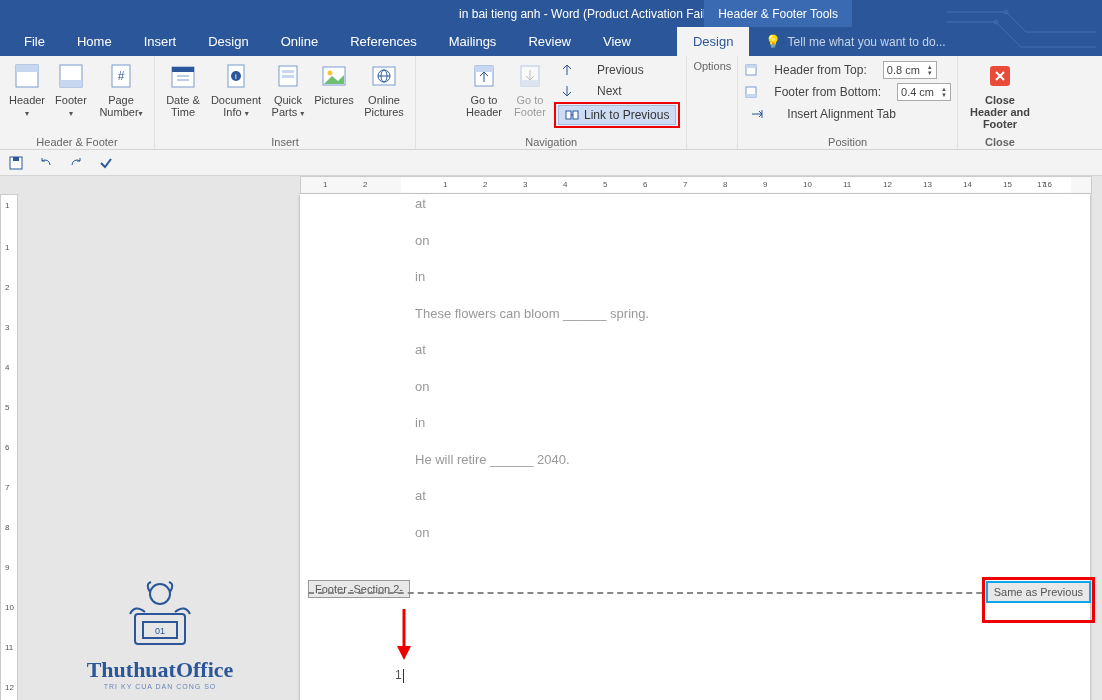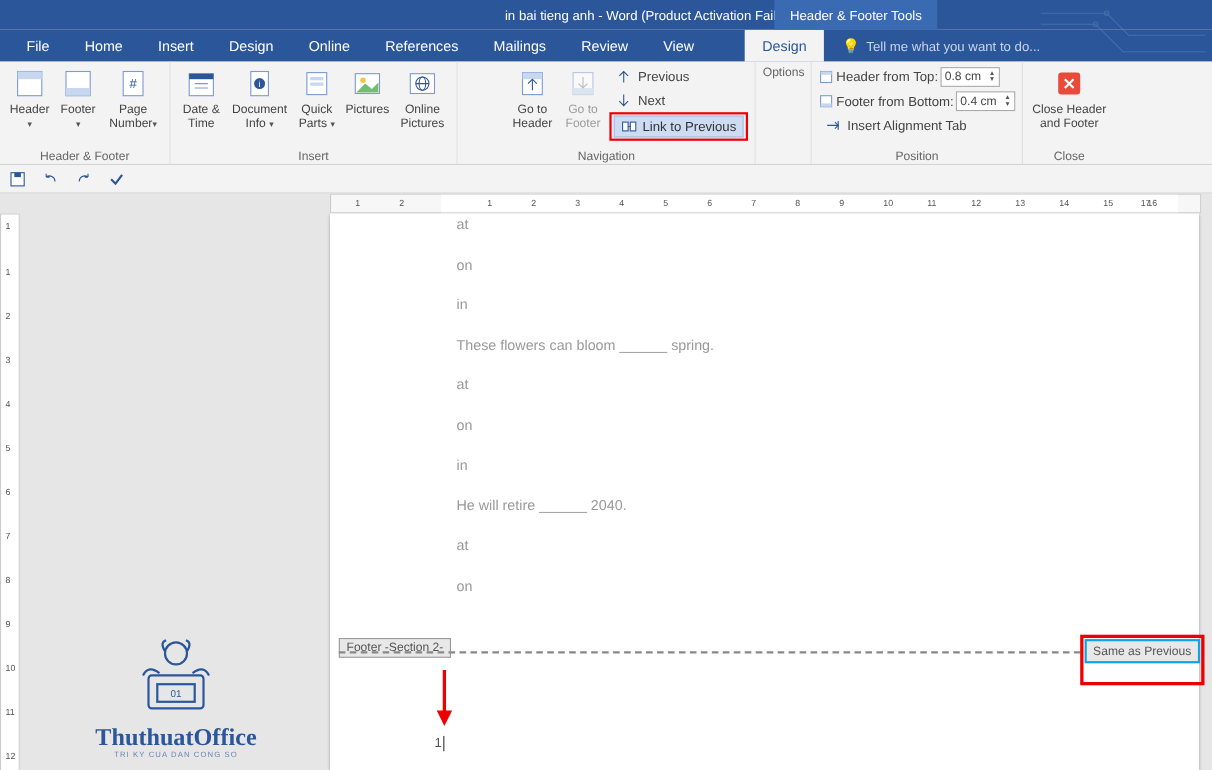--- a/index.html
+++ b/index.html
@@ -21,24 +21,24 @@
 
 .ribbon { background:#f3f3f3; height: 94px; border-bottom:1px solid #d4d4d4; display:flex; }
 .group { border-right:1px solid #e1e1e1; padding:2px 6px 1px 6px; display:flex; flex-direction:column; height:100%; }
 .group-body { flex:1; display:flex; align-items:flex-start; gap:2px; }
 .group-label { text-align:center; color:#666; font-size:11px; padding:2px 0 0 0; }
 .bigbtn { display:flex; flex-direction:column; align-items:center; justify-content:flex-start; width:50px; padding:2px 2px 0 2px; cursor:pointer; }
 .bigbtn .ico { width:32px; height:32px; display:flex; align-items:center; justify-content:center; margin-bottom:2px; }
 .bigbtn .lbl { font-size:11px; color:#444; text-align:center; line-height:12px; }
 .drop { font-size:8px; color:#555; }
 .stack { display:flex; flex-direction:column; gap:1px; padding-top:2px; }
-.stackitem { display:flex; align-items:center; gap:5px; padding:2px 5px; font-size:12px; color:#444; cursor:pointer; }
+.stackitem { display:flex; align-items:center; gap:22px; padding:2px 5px; font-size:12px; color:#444; cursor:pointer; }
 .stackitem .sico { width:16px; height:16px; display:flex; align-items:center; justify-content:center; }
 .checkbox { width:12px; height:12px; border:1px solid #888; display:inline-flex; align-items:center; justify-content:center; font-size:9px; background:#fff; color:#2b579a; }
-.posrow { display:flex; align-items:center; gap:2px; font-size:12px; color:#444; padding:1px 0; }
+.posrow { display:flex; align-items:center; gap:16px; font-size:12px; color:#444; padding:1px 0; }
 .posinput { width:54px; height:18px; border:1px solid #aaa; background:#fff; font-size:11px; padding:0 3px; display:flex; align-items:center; justify-content:space-between; }
 .spinbtns { display:flex; flex-direction:column; font-size:6px; line-height:6px; color:#555; }
 
 
 .linkprev-box { border:2px solid #e00; padding:1px 2px; background:#e6eefb; }
 .linkprev-btn { display:flex; align-items:flex-start; gap:5px; background:#cddcf2; border:1px solid #a6bde0; padding:2px 6px; font-size:12px; color:#333; }
 
 
 .qatrow { background:#f3f3f3; height:26px; border-bottom:1px solid #d4d4d4; display:flex; align-items:center; gap:10px; padding:0 6px; }
 .qatbtn { width:20px; height:20px; display:flex; align-items:center; justify-content:center; cursor:pointer; color:#2b579a; }
@@ -300,21 +300,21 @@
                 <line x1="12" y1="3" x2="12" y2="11" stroke="#2b579a"></line>
               </svg>
             </span>
           <span>Insert Alignment Tab</span>
         </div>
       </div>
     </div>
     <div class="group-label">Position</div>
   </div>
 
-  <div class="group" style="border-right:none;">
+  <div class="group" style="border-right:none;font-weight:bold;">
     <div class="group-body">
       <div class="bigbtn" style="width:72px;">
         <div class="ico">
             <svg width="28" height="28">
               <rect x="4" y="4" width="20" height="20" rx="3" fill="#e84b3a"></rect>
               <path d="M10 10 L18 18 M18 10 L10 18" stroke="#fff" stroke-width="2"></path>
             </svg>
           </div>
         <div class="lbl">Close Header and Footer</div>
       </div>

